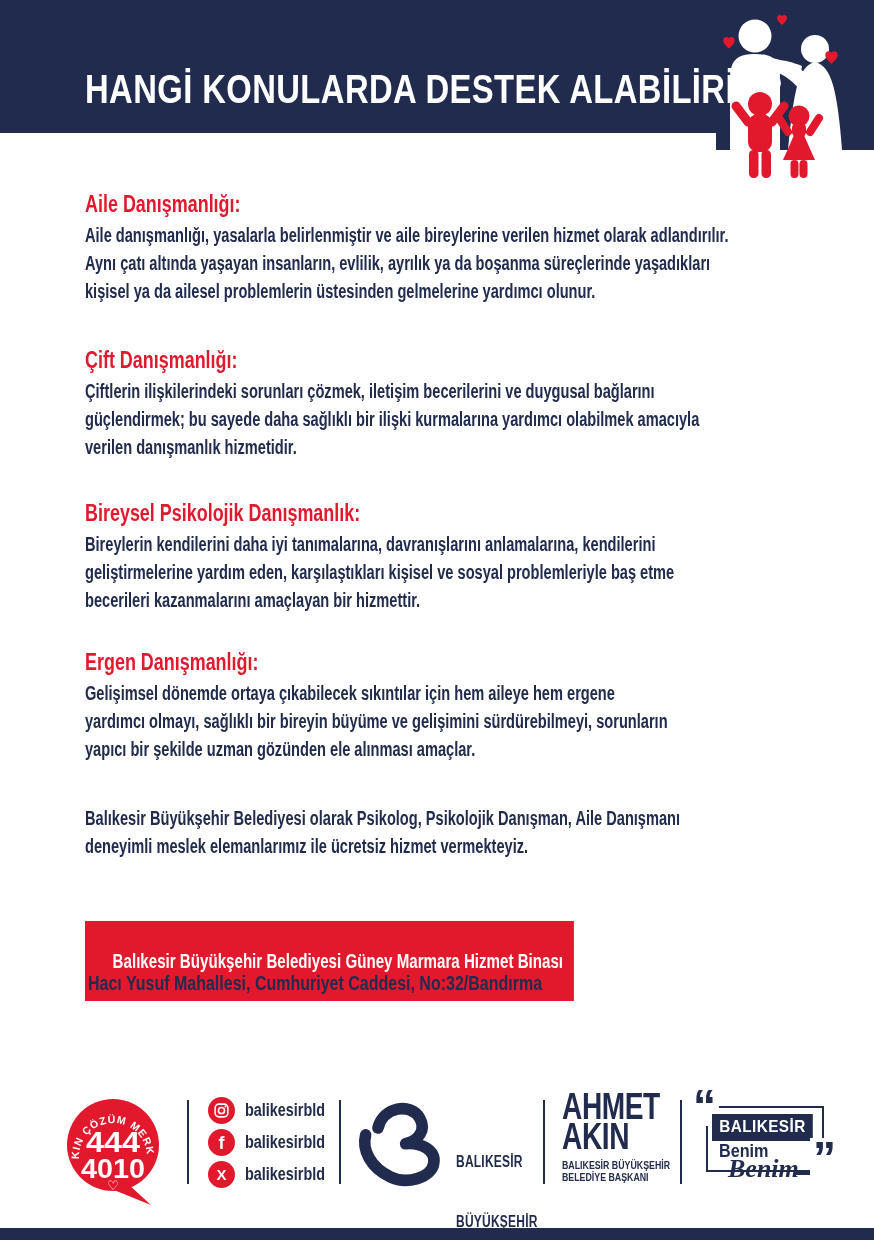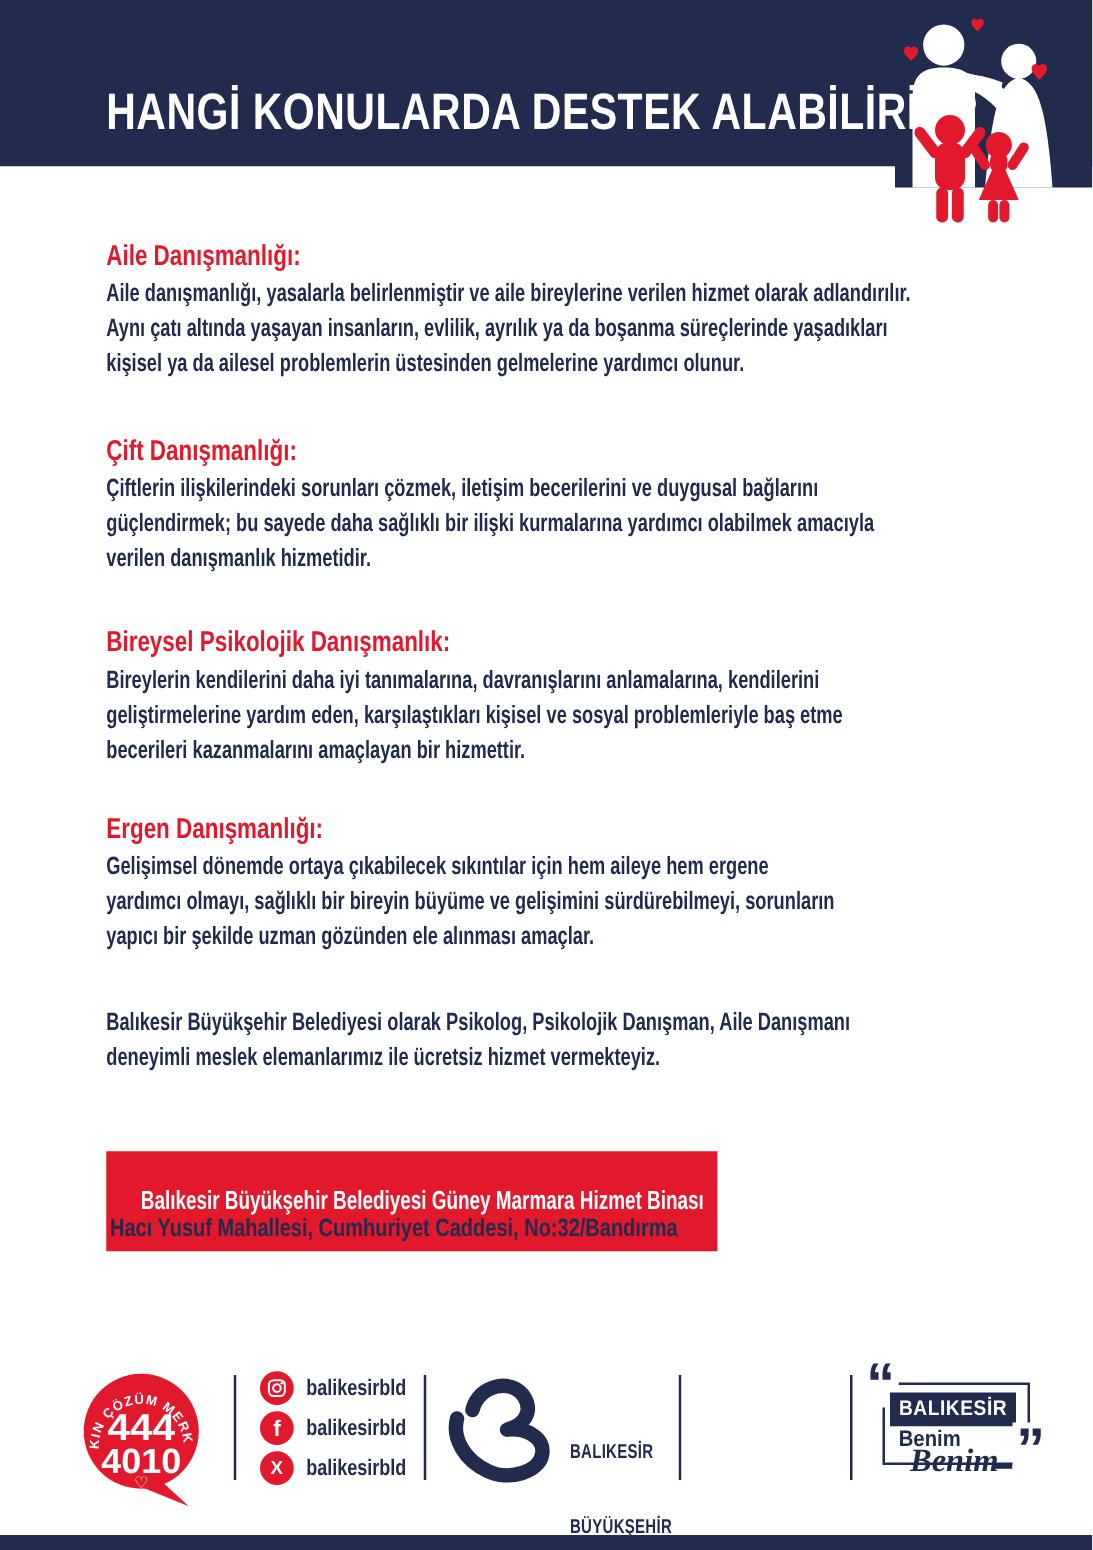--- a/index.html
+++ b/index.html
@@ -189,20 +189,26 @@
   </svg>
 
   <div class="muni">
     <div>BALIKESİR</div>
     <div>BÜYÜKŞEHİR</div>
     
   </div>
 
   <div class="vdiv" style="left:543px"></div>
 
+  <div class="mayor">
+    <div class="mname">AHMET</div>
+    <div class="mname">AKIN</div>
+    <div class="mtitle">BALIKESİR BÜYÜKŞEHİR</div>
+    <div class="mtitle">BELEDİYE BAŞKANI</div>
+  </div>
 
   <div class="vdiv" style="left:680px"></div>
 
   <div class="slogan">
     <div class="sl-frame"></div>
     <span class="sl-oq">“</span>
     <div class="sl-city">BALIKESİR</div>
     <div class="sl-benim">Benim</div>
     <div class="sl-ailem">Benim</div>
     <span class="sl-dash"></span>

